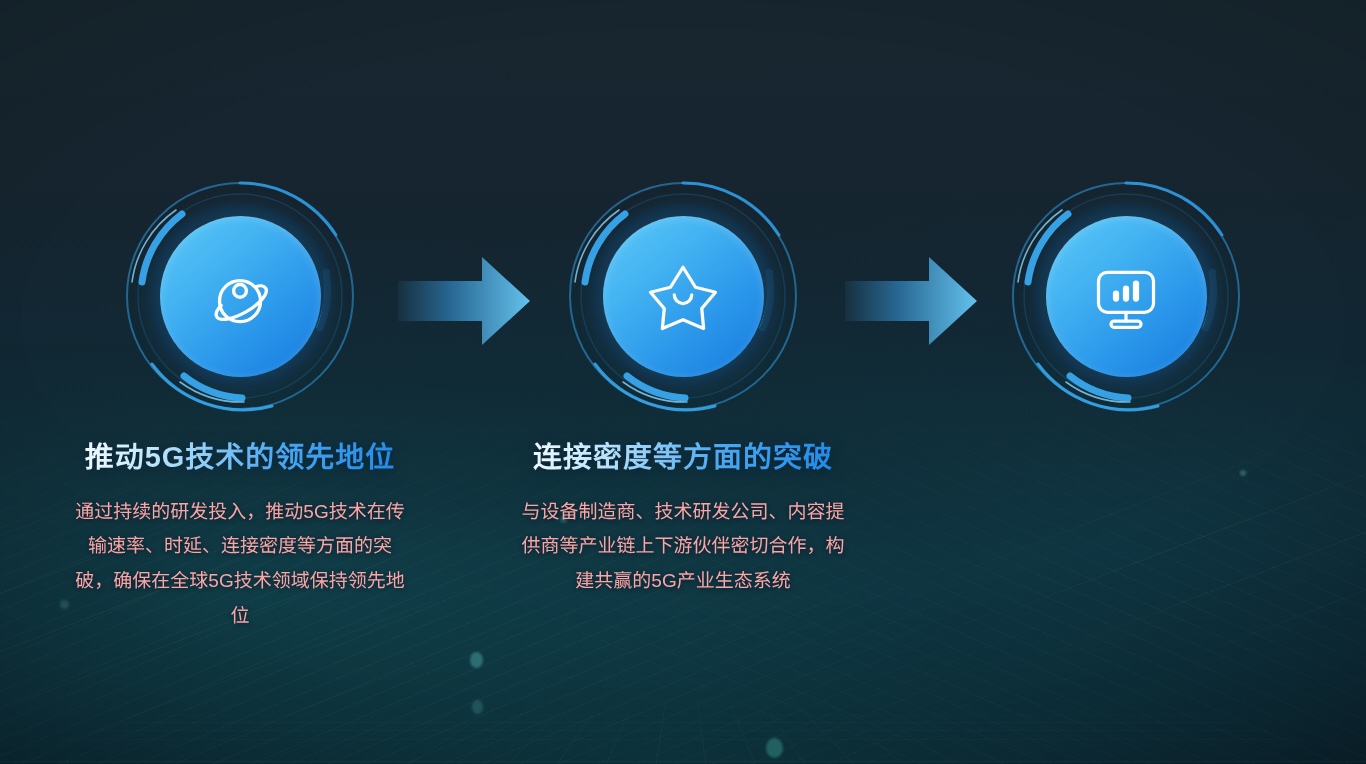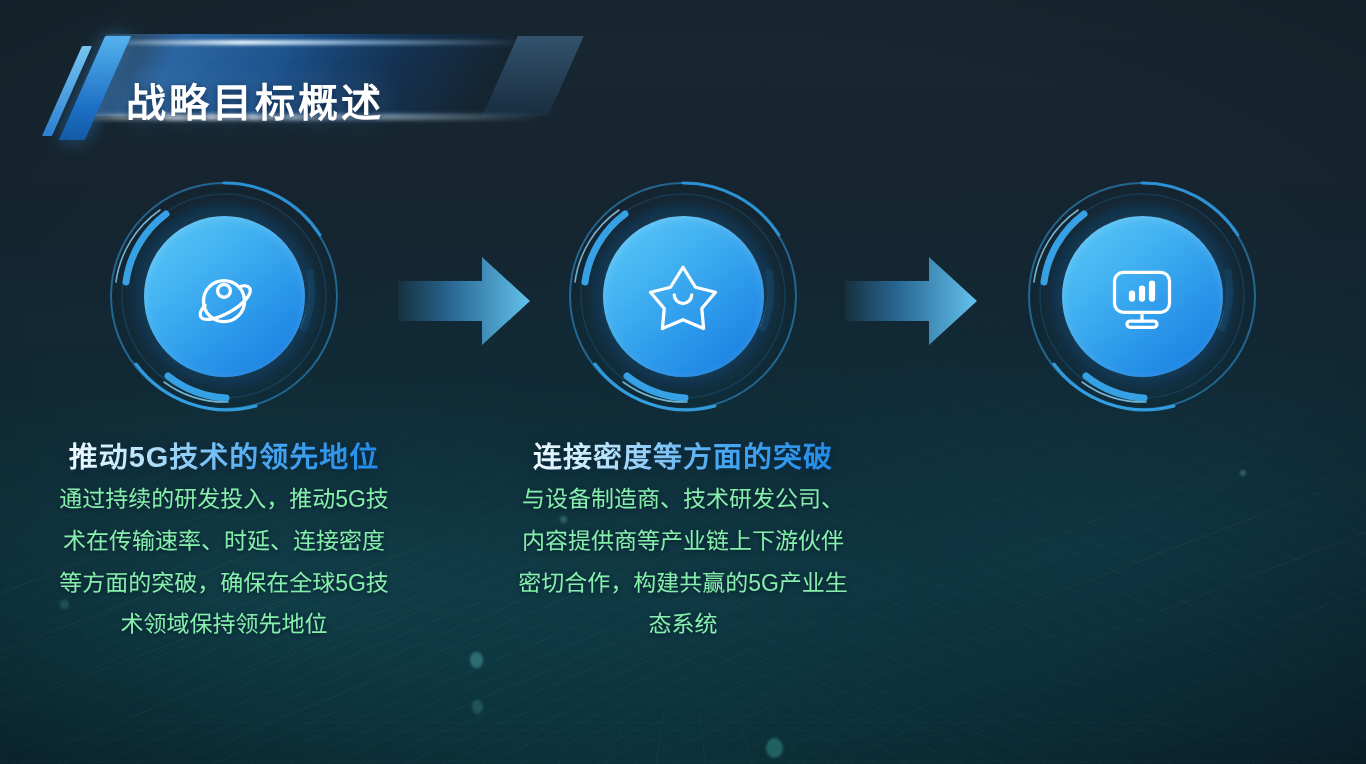--- a/index.html
+++ b/index.html
@@ -140,21 +140,21 @@
     font-size:40px; font-weight:700; letter-spacing:3px;
     color:#ffffff;
     text-shadow:0 2px 10px rgba(8,30,60,.9), 0 0 26px rgba(140,200,255,.35);
     white-space:nowrap;
   }
 
   
   .columns{
     position:absolute; left:0; top:176px; width:1366px; height:520px;
     display:flex; align-items:flex-start; justify-content:space-between;
-    padding:0 26px; box-sizing:border-box;
+    padding:0 42px; box-sizing:border-box;
   }
   .col{ width:396px; display:flex; flex-direction:column; align-items:center; }
 
   .badge{
     position:relative; width:240px; height:240px;
     display:flex; align-items:center; justify-content:center;
   }
   .badge svg{ position:absolute; inset:0; }
   .orb{
     position:relative;
@@ -168,24 +168,24 @@
   .col-head{
     margin-top:24px;
     font-size:29px; font-weight:700; letter-spacing:1px;
     line-height:1.2; white-space:nowrap;
     background:linear-gradient(100deg,#f2fbff 0%,#bfe6fb 22%,#4aa8f2 62%,#1f8ae8 100%);
     -webkit-background-clip:text; background-clip:text;
     -webkit-text-fill-color:transparent; color:transparent;
     filter:drop-shadow(0 2px 7px rgba(6,28,52,.85));
   }
   .col-body{
-    margin-top:4px;
+    margin-top:20px;
     width:340px;
-    font-size:23px; line-height:1.82;
-    color:#86efac; text-align:center;
+    font-size:19px; line-height:1.82;
+    color:#fca5a5; text-align:center;
     text-shadow:0 1px 5px rgba(4,22,40,.9);
   }
 
   
   .arrow{
     position:absolute; top:255px; width:132px; height:92px;
   }
   .arrow-1{ left:398px; }
   .arrow-2{ left:845px; }
 </style>
@@ -203,29 +203,20 @@
   <div class="bg-dots">
     <span class="dot" style="left:470px;top:652px;width:13px;height:16px;background:rgba(90,190,190,.42);"></span>
     <span class="dot" style="left:472px;top:700px;width:11px;height:14px;background:rgba(80,170,175,.30);"></span>
     <span class="dot" style="left:766px;top:738px;width:17px;height:20px;background:rgba(70,190,175,.40);"></span>
     <span class="dot" style="left:560px;top:516px;width:7px;height:7px;background:rgba(120,210,205,.28);"></span>
     <span class="dot" style="left:1240px;top:470px;width:6px;height:6px;background:rgba(130,205,215,.30);"></span>
     <span class="dot" style="left:60px;top:600px;width:9px;height:9px;background:rgba(110,195,190,.22);"></span>
   </div>
   <div class="bg-vig"></div>
 
-  <div class="title-band">
-    <div class="band-plate"></div>
-    <div class="band-edge"></div>
-    <div class="band-topglow"></div>
-    <div class="band-botglow"></div>
-    <div class="slash slash-thin"></div>
-    <div class="slash slash-thick"></div>
-    <div class="band-title">战略目标概述</div>
-  </div>
 
   <svg class="arrow arrow-1" viewBox="0 0 132 92">
     <defs>
       <linearGradient id="agrad1" x1="0" y1="0" x2="1" y2="0">
         <stop offset="0%" stop-color="#16303f"></stop>
         <stop offset="42%" stop-color="#2a6a96"></stop>
         <stop offset="100%" stop-color="#63c2ec"></stop>
       </linearGradient>
     </defs>
     <path d="M0,26 L84,26 L84,2 L132,46 L84,90 L84,66 L0,66 Z" fill="url(#agrad1)"></path>

